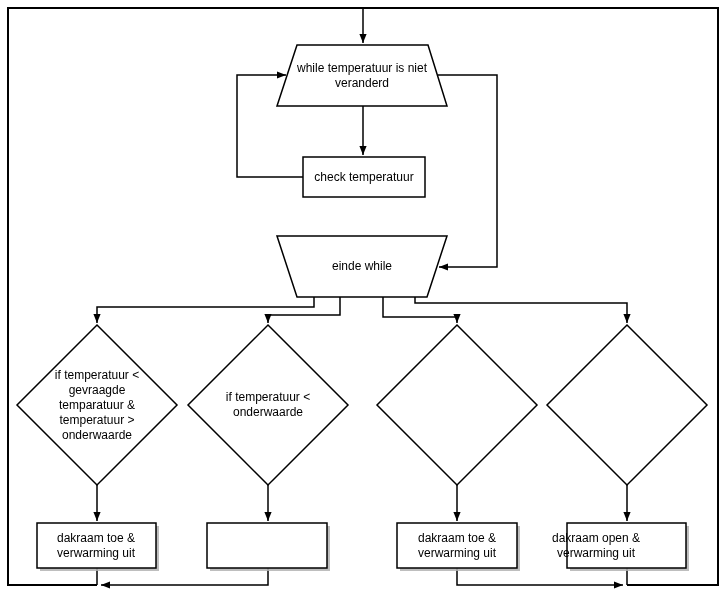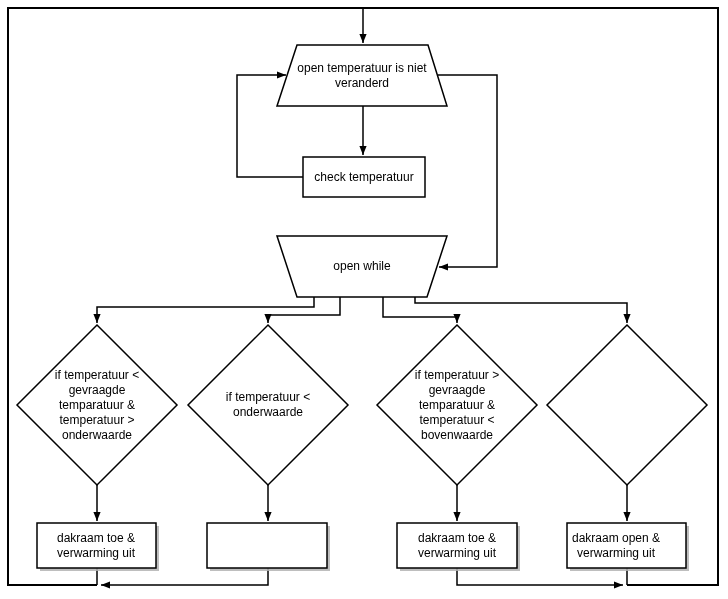--- a/index.html
+++ b/index.html
@@ -88,33 +88,32 @@
       <rect class="shape" x="207" y="523" width="120" height="45"></rect>
 
       <rect class="shadow" x="400" y="526" width="120" height="45"></rect>
       <rect class="shape" x="397" y="523" width="120" height="45"></rect>
 
       <rect class="shadow" x="570" y="526" width="119" height="45"></rect>
       <rect class="shape" x="567" y="523" width="119" height="45"></rect>
     </g>
   </svg>
 
-  <div class="label" style="left:362px;top:76px;width:165px">open temperatuur is niet veranderd</div>
+  <div class="label" style="left:362px;top:76px;width:165px">while temperatuur is niet veranderd</div>
 
   <div class="label" style="left:364px;top:177px;width:120px">check temperatuur</div>
 
-  <div class="label" style="left:362px;top:266px;width:140px">open while</div>
+  <div class="label" style="left:362px;top:266px;width:140px">einde while</div>
 
   <div class="label" style="left:97px;top:405px;width:112px">if temperatuur &lt; gevraagde temparatuur &amp; temperatuur &gt; onderwaarde</div>
 
   <div class="label" style="left:268px;top:405px;width:135px">if temperatuur &lt; onderwaarde</div>
 
-  <div class="label" style="left:457px;top:405px;width:112px">if temperatuur &gt; gevraagde temparatuur &amp; temperatuur &lt; bovenwaarde</div>
 
 
   <div class="label" style="left:96px;top:546px;width:110px">dakraam toe &amp; verwarming uit</div>
 
 
   <div class="label" style="left:457px;top:546px;width:110px">dakraam toe &amp; verwarming uit</div>
 
-  <div class="label" style="left:616px;top:546px;width:112px">dakraam open &amp; verwarming uit</div>
+  <div class="label" style="left:596px;top:546px;width:112px">dakraam open &amp; verwarming uit</div>
 
 </div>
 
 </body></html>

